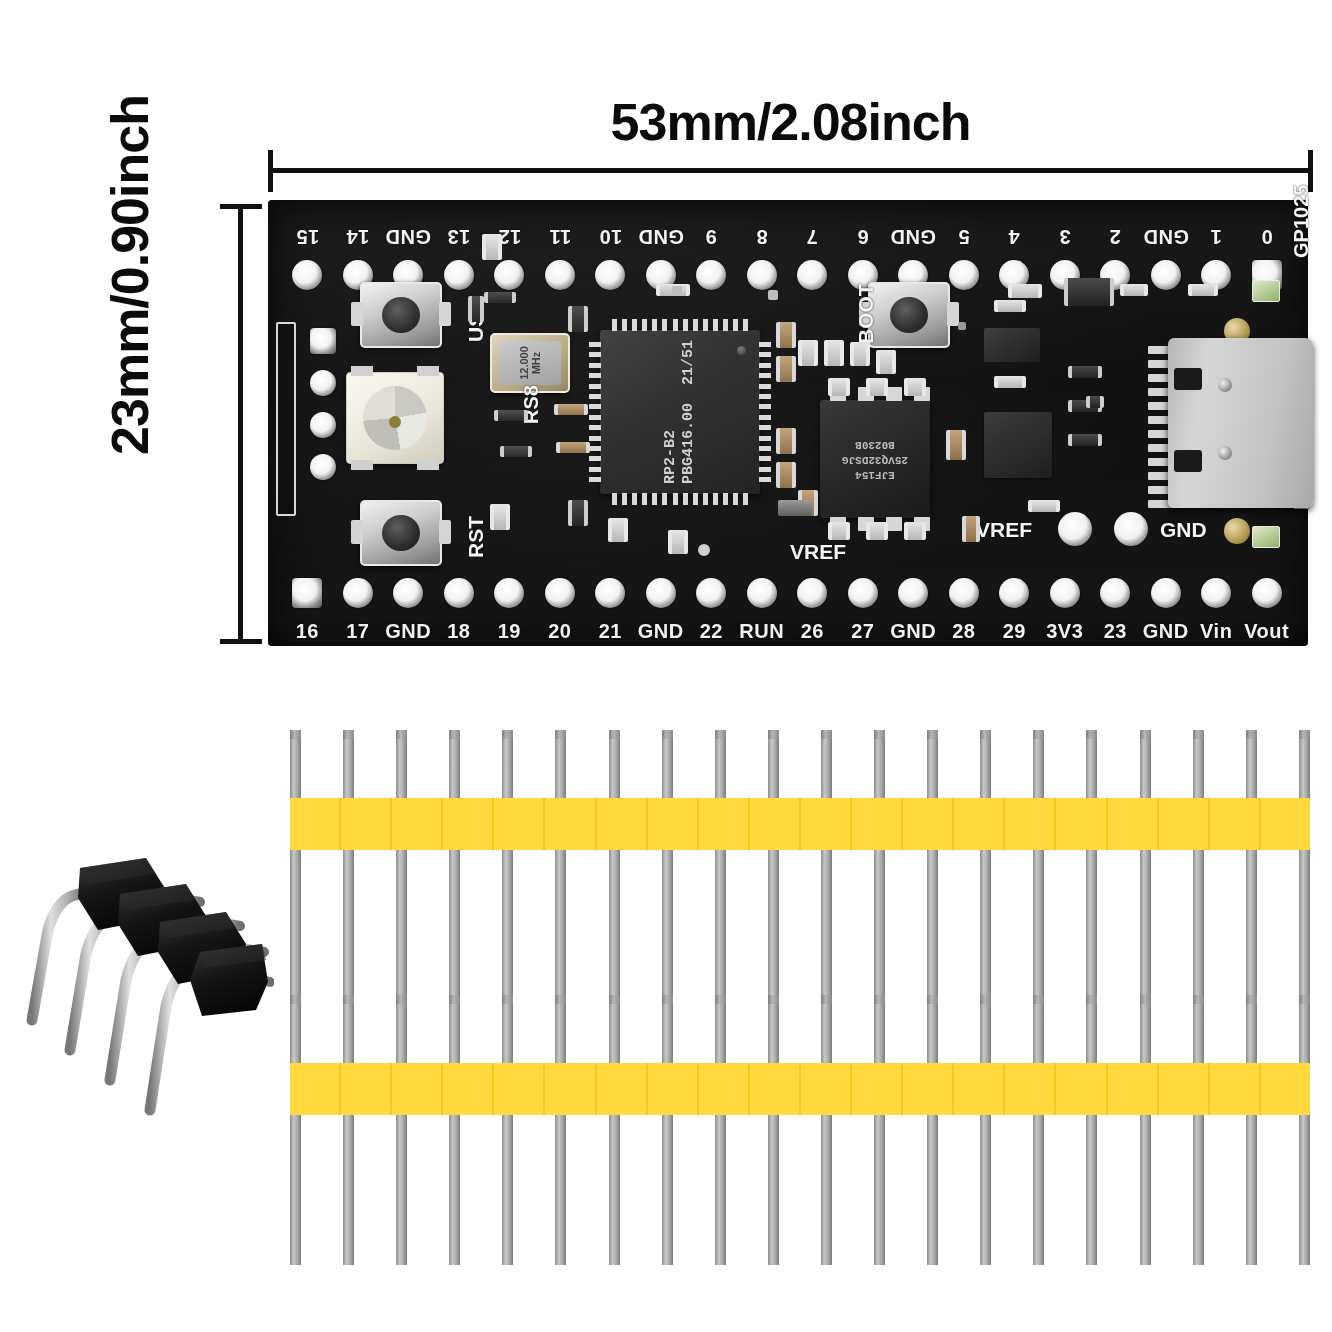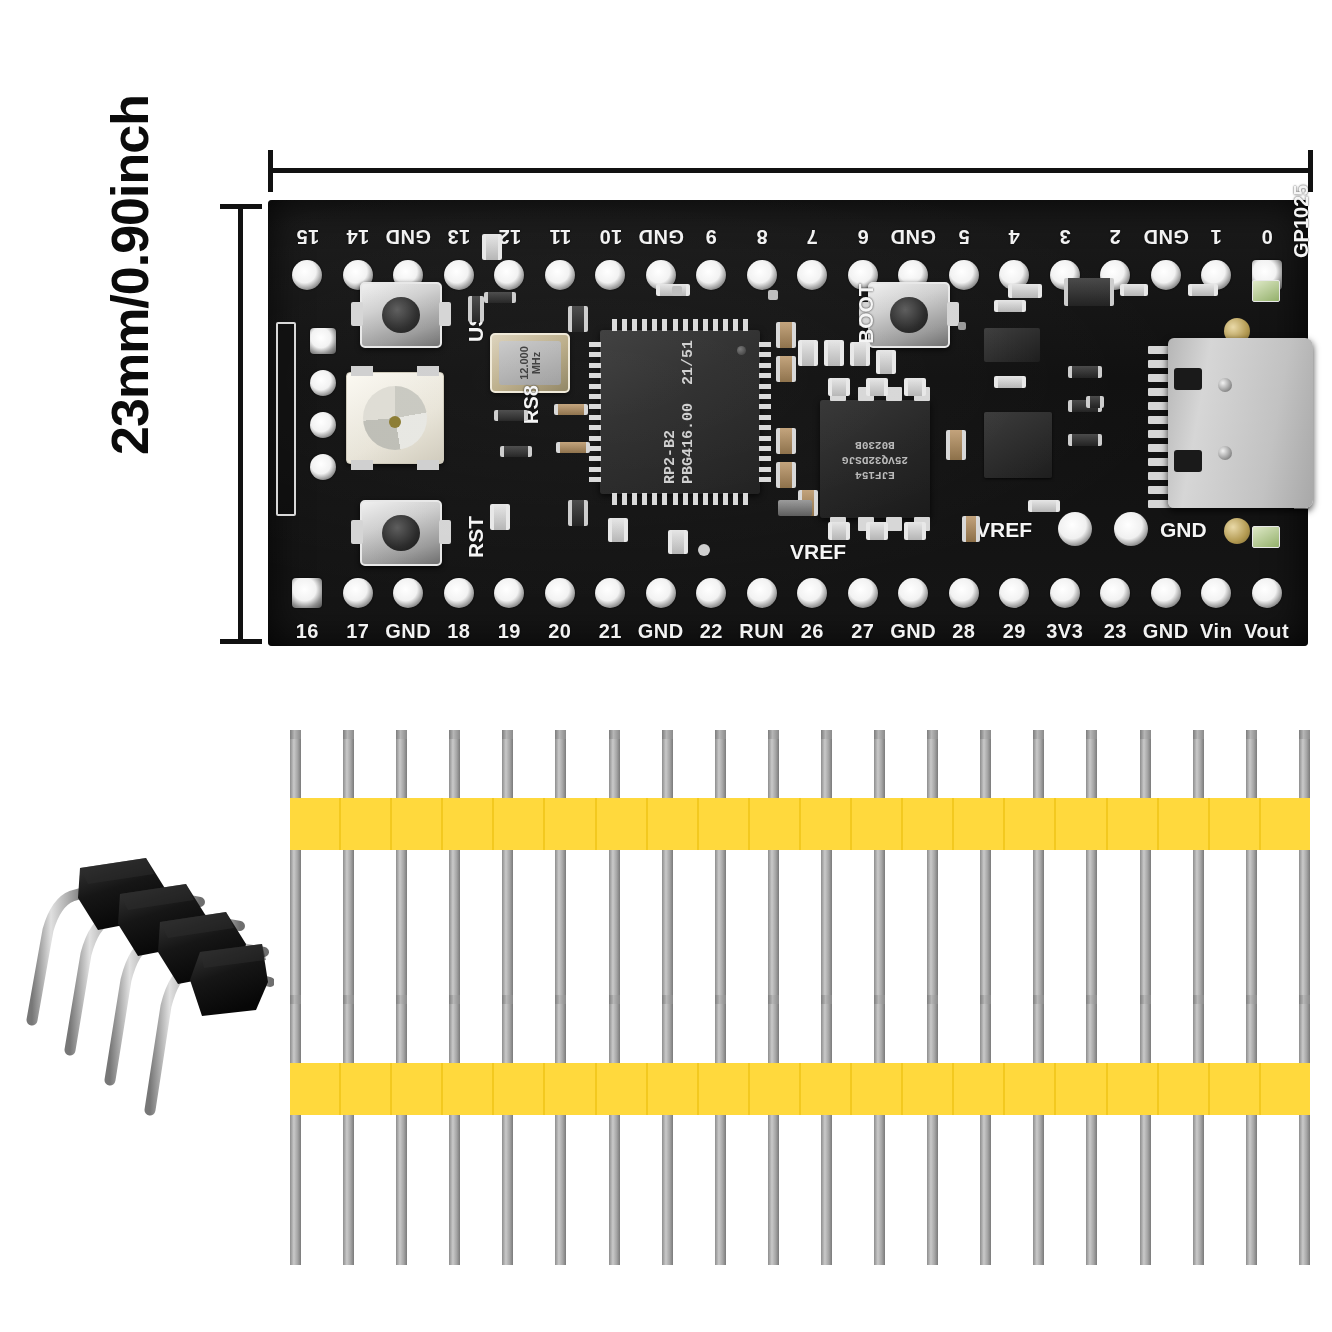--- a/index.html
+++ b/index.html
@@ -180,20 +180,21 @@
   .strip .body i:last-child{border-right:none;}
 
   
   .ra{position:absolute;left:14px;top:852px;width:260px;height:290px;}
 </style>
 </head>
 <body>
 
 <div class="stage">
 
+  <div class="dim-top-label">53mm/2.08inch</div>
   <div class="dim-top-cap-l"></div>
   <div class="dim-top-bar"></div>
   <div class="dim-top-cap-r"></div>
 
   <div class="dim-left-label">23mm/0.90inch</div>
   <div class="dim-left-cap-t"></div>
   <div class="dim-left-bar"></div>
   <div class="dim-left-cap-b"></div>
 
   <div class="pcb">

